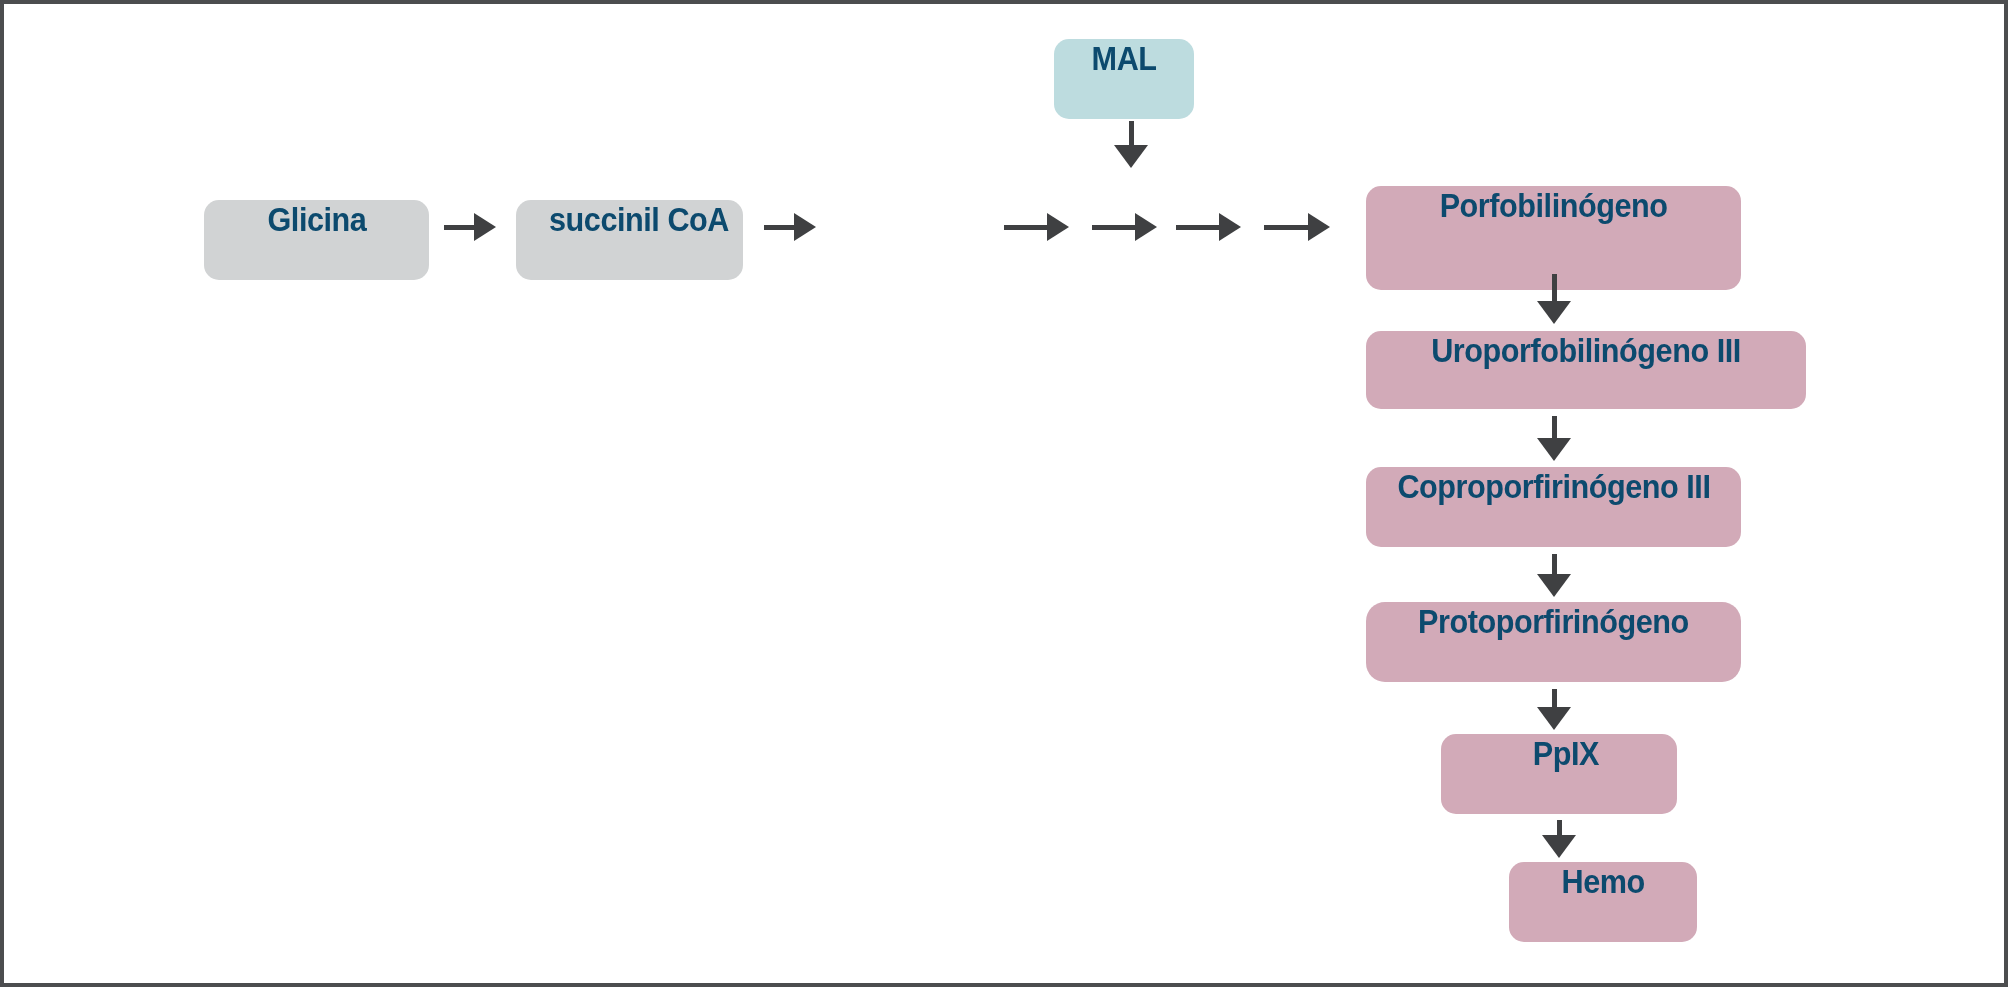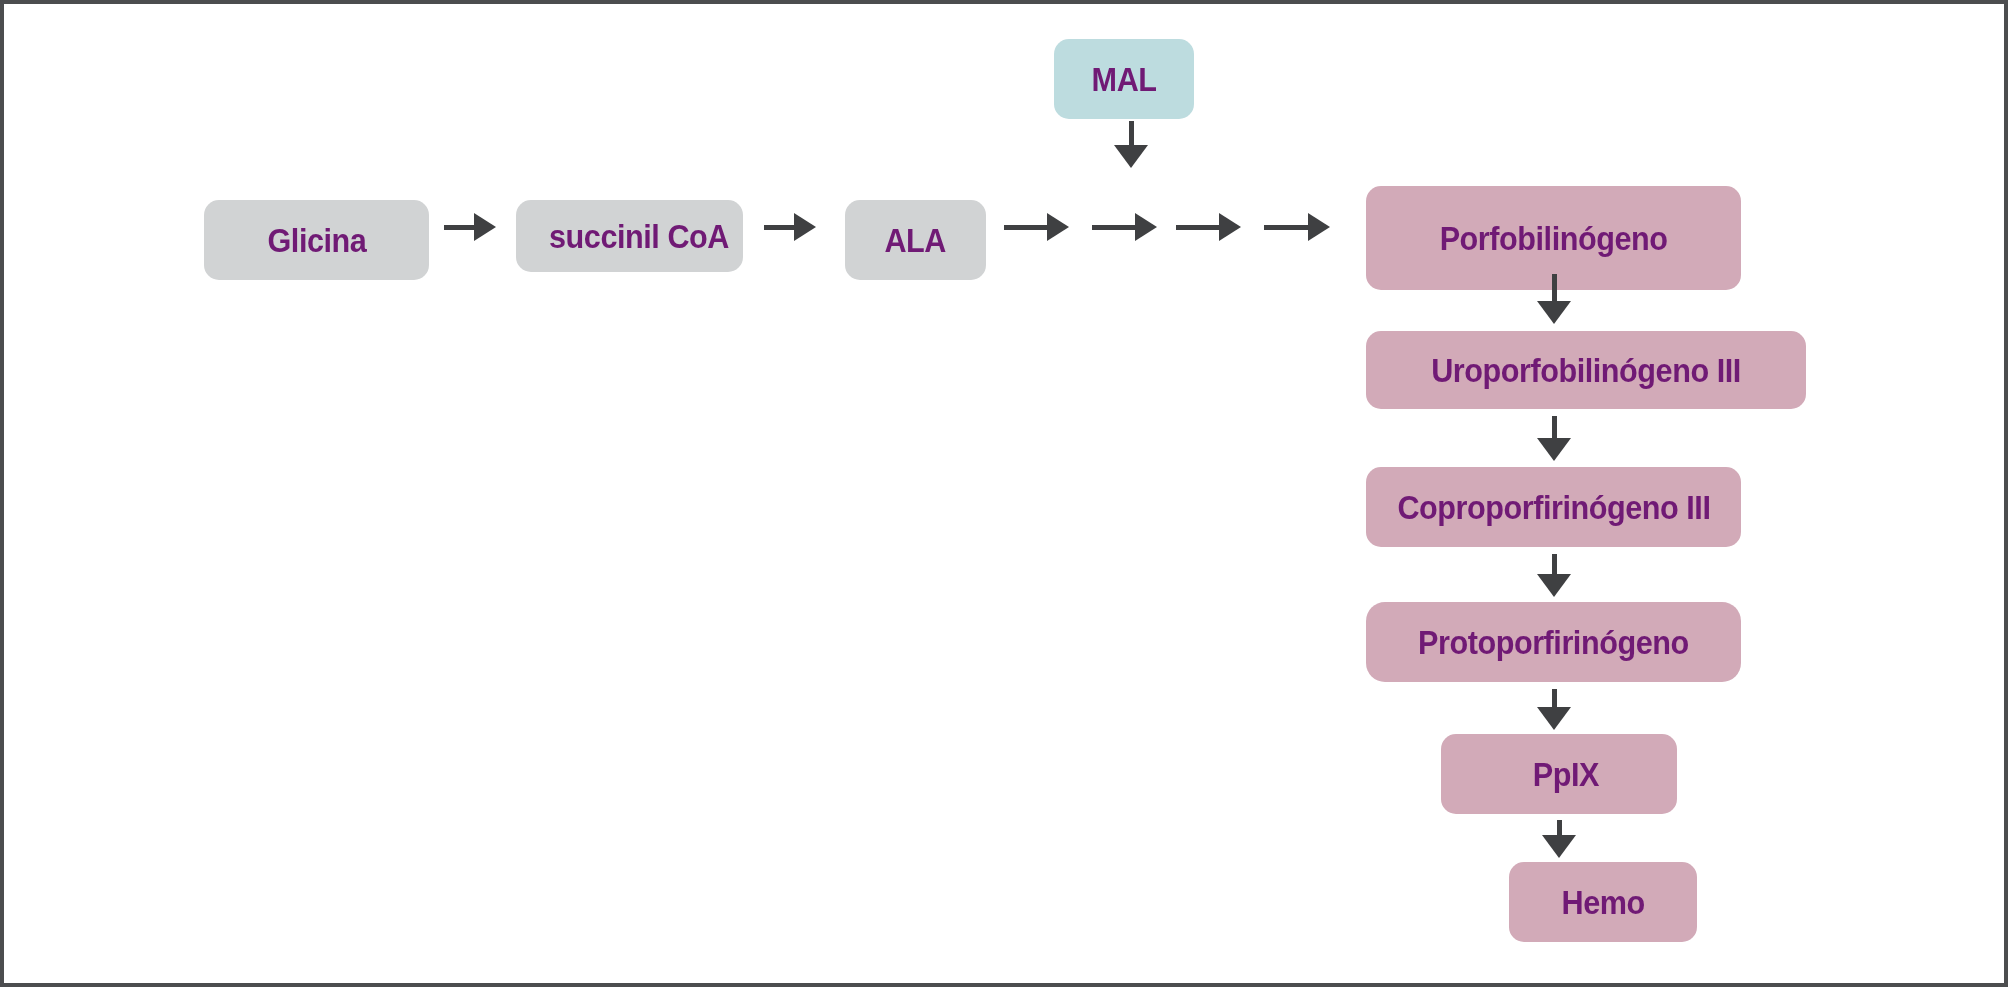--- a/index.html
+++ b/index.html
@@ -13,26 +13,26 @@
     width: 2008px;
     height: 987px;
     background: #ffffff;
     box-sizing: border-box;
     border: 4px solid #4c4d4f;
     overflow: hidden;
   }
   .node {
     position: absolute;
     display: flex;
-    align-items: center;
+    align-items: flex-start;
     justify-content: center;
     border-radius: 15px;
     font-weight: bold;
     font-size: 34px;
-    color: #701a75;
+    color: #0c4a6e;
     box-sizing: border-box;
   }
   .node > span {
     display: inline-block;
     white-space: nowrap;
     transform: scaleX(0.9);
     letter-spacing: -0.5px;
   }
   .gray { background: #d1d3d4; margin-top: 14px; }
   .pink { background: #d2aab8; }
@@ -85,32 +85,29 @@
 
   <div class="node gray" style="left:200px; top:182px; width:225px; height:80px;">
     <span>Glicina</span>
   </div>
 
   <div class="harrow" style="left:440px; top:208px; width:52px;">
     <div class="stem"></div>
     <div class="head"></div>
   </div>
 
-  <div class="node gray" style="left:512px; top:182px; width:227px; height:72px;padding-left:18px;">
+  <div class="node gray" style="left:512px; top:182px; width:227px; height:80px;padding-left:18px;">
     <span>succinil CoA</span>
   </div>
 
   <div class="harrow" style="left:760px; top:208px; width:52px;">
     <div class="stem"></div>
     <div class="head"></div>
   </div>
 
-  <div class="node gray" style="left:841px; top:182px; width:141px; height:80px;">
-    <span>ALA</span>
-  </div>
 
   <div class="harrow" style="left:1000px; top:208px; width:65px;">
     <div class="stem"></div>
     <div class="head"></div>
   </div>
   <div class="harrow" style="left:1088px; top:208px; width:65px;">
     <div class="stem"></div>
     <div class="head"></div>
   </div>
   <div class="harrow" style="left:1172px; top:208px; width:65px;">

